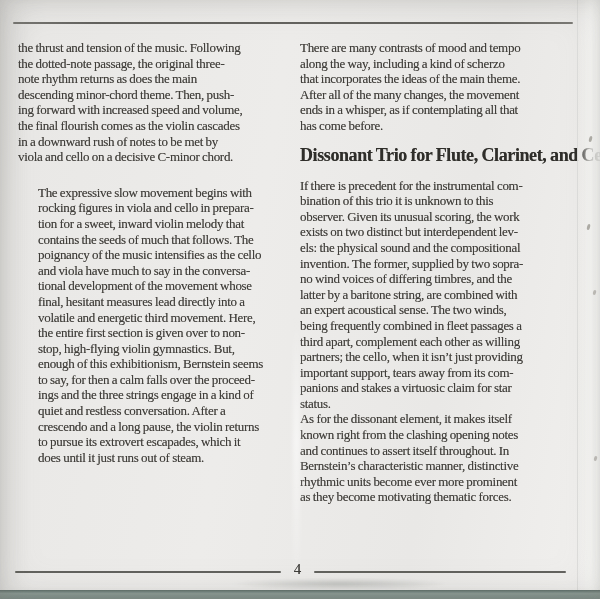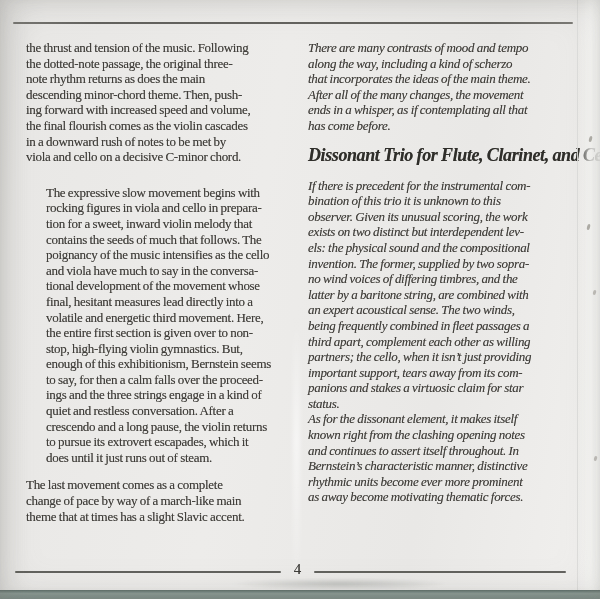--- a/index.html
+++ b/index.html
@@ -20,22 +20,22 @@
     position: absolute; left: 13px; top: 22px; width: 560px; height: 2px;
     background: linear-gradient(to right, #6b6a65, #53524e 15%, #55544f 85%, #6e6d68);
     border-radius: 1px; opacity: .9;
   }
   .col {
     position: absolute; top: 40px;
     font-size: 13px; line-height: 15.6px;
     letter-spacing: -0.3px; word-spacing: -0.4px;
     text-shadow: 0 0 0.6px rgba(66,64,59,.55);
   }
-  .col-left  { left: 26px;  width: 280px; }
-  .col-right { left: 308px; width: 283px; font-style: italic; }
+  .col-left  { left: 18px;  width: 280px; }
+  .col-right { left: 300px; width: 283px; }
   .para { margin: 0; white-space: pre-line; }
   .mb-large  { margin-bottom: 20px; }
   .mb-med    { margin-bottom: 12px; margin-left: 20px; }
   .mb-right1 { margin-bottom: 13px; }
   .mb-right2 { }
   .section-heading {
     font-weight: bold; font-size: 18px; line-height: 17px;
     letter-spacing: -0.4px; white-space: nowrap;
     color: #2f2e2a; margin: 4px 0 14px 0;
     text-shadow: 0 0 0.5px rgba(47,46,42,.6);
@@ -108,23 +108,20 @@
 volatile and energetic third movement. Here,
 the entire first section is given over to non-
 stop, high-flying violin gymnastics. But,
 enough of this exhibitionism, Bernstein seems
 to say, for then a calm falls over the proceed-
 ings and the three strings engage in a kind of
 quiet and restless conversation. After a
 crescendo and a long pause, the violin returns
 to pursue its extrovert escapades, which it
 does until it just runs out of steam.</p>
-    <p class="para">The last movement comes as a complete
-change of pace by way of a march-like main
-theme that at times has a slight Slavic accent.</p>
   </div>
 
   <div class="col col-right">
     <p class="para mb-right1">There are many contrasts of mood and tempo
 along the way, including a kind of scherzo
 that incorporates the ideas of the main theme.
 After all of the many changes, the movement
 ends in a whisper, as if contemplating all that
 has come before.</p>
     <h2 class="section-heading">Dissonant Trio for Flute, Clarinet, and Cello</h2>
@@ -141,21 +138,21 @@
 third apart, complement each other as willing
 partners; the cello, when it isn’t just providing
 important support, tears away from its com-
 panions and stakes a virtuosic claim for star
 status.</p>
     <p class="para">As for the dissonant element, it makes itself
 known right from the clashing opening notes
 and continues to assert itself throughout. In
 Bernstein’s characteristic manner, distinctive
 rhythmic units become ever more prominent
-as away become motivating thematic forces.</p>
+as they become motivating thematic forces.</p>
   </div>
 
   <div class="footer-rule footer-rule-left"></div>
   <div class="page-number">4</div>
   <div class="footer-rule footer-rule-right"></div>
 
   <div class="crease-highlight"></div>
   <div class="bottom-smudge"></div>
 
   <div class="right-page-edge"></div>

